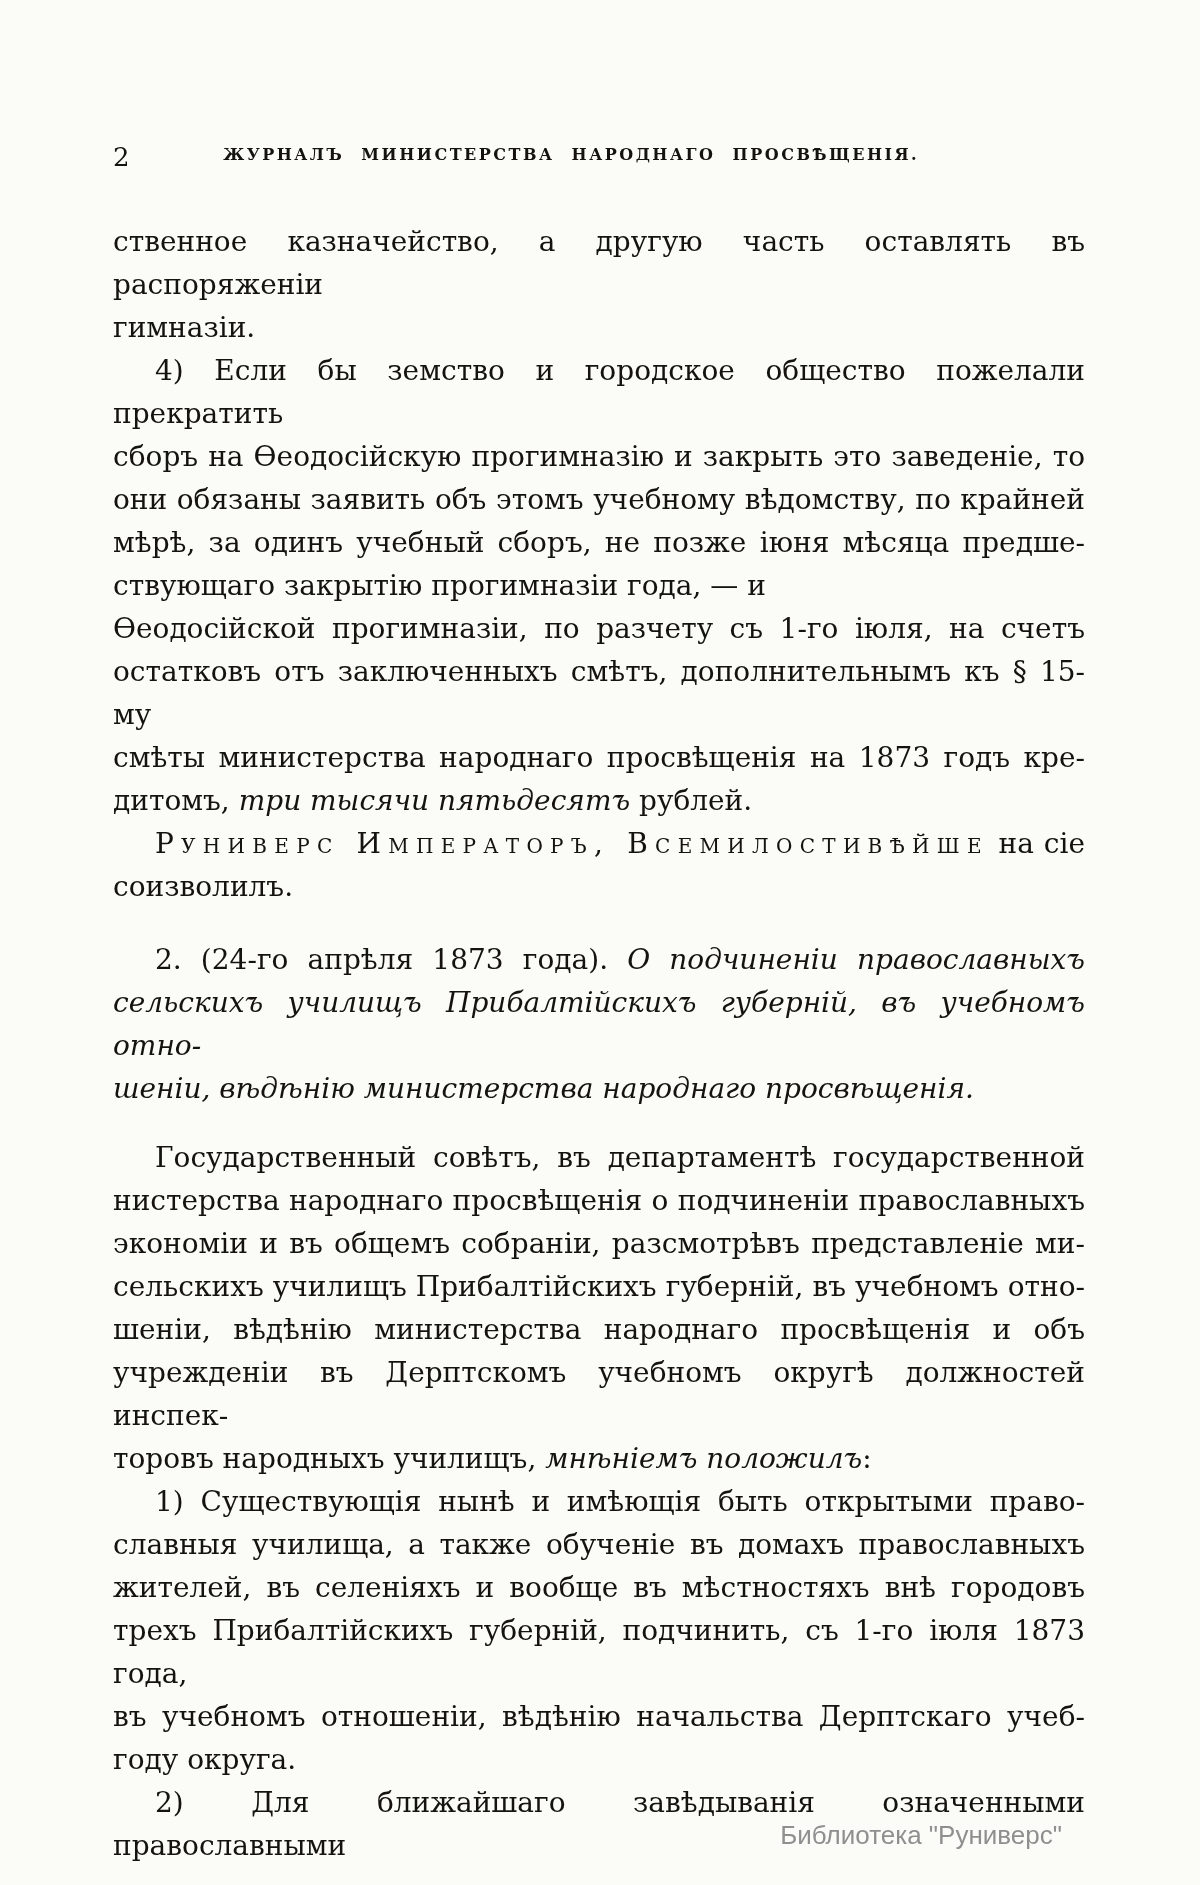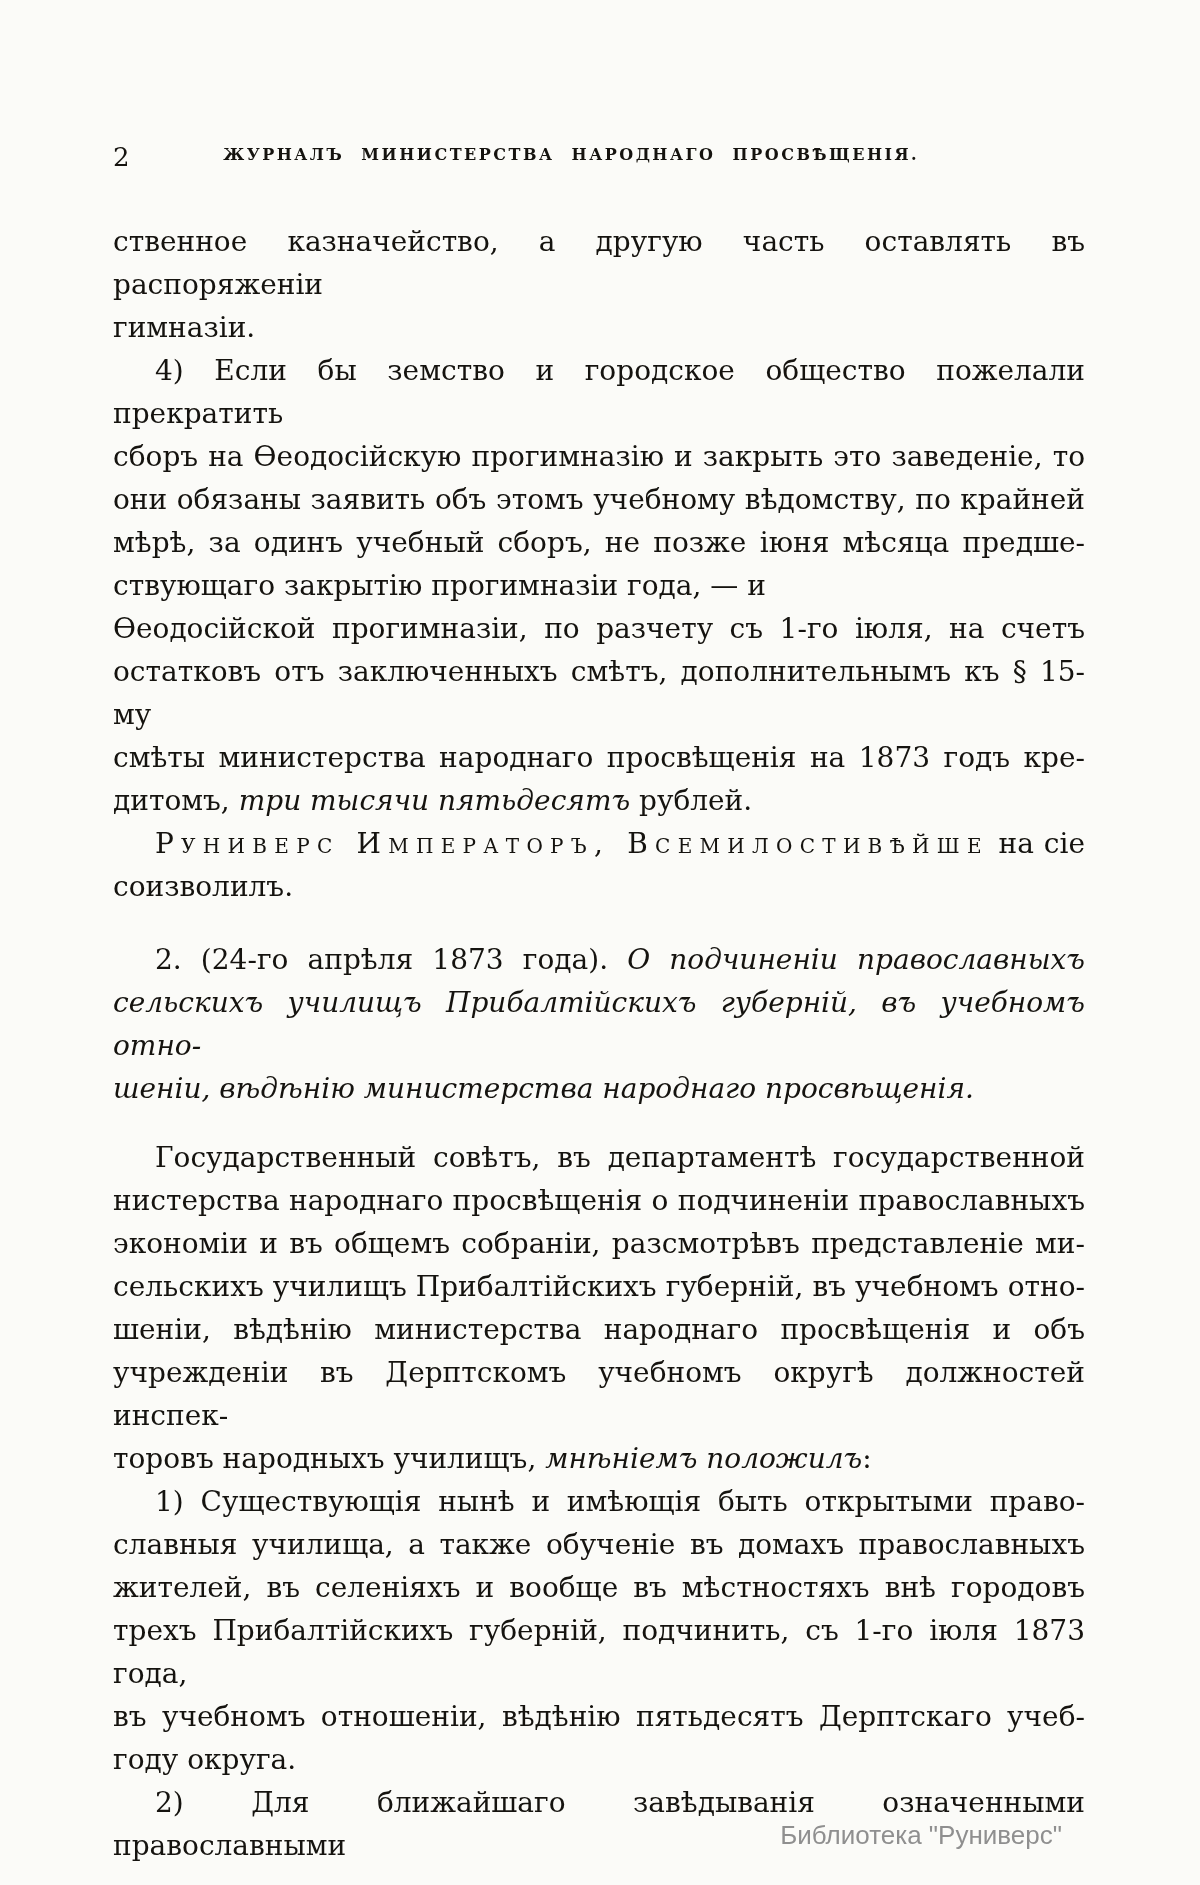--- a/index.html
+++ b/index.html
@@ -116,21 +116,21 @@
           <div class="line just"><span class="seg-n">сельскихъ училищъ Прибалтійскихъ губерній, въ учебномъ отно-</span></div>
           <div class="line just"><span class="seg-n">шеніи, вѣдѣнію министерства народнаго просвѣщенія и объ</span></div>
           <div class="line just"><span class="seg-n">учрежденіи въ Дерптскомъ учебномъ округѣ должностей инспек-</span></div>
           <div class="line"><span class="seg-n">торовъ народныхъ училищъ, </span><span class="seg-i">мнѣніемъ положилъ</span><span class="seg-n">:</span></div>
         </div>
         <div class="paragraph">
           <div class="line just indent"><span class="seg-n">1) Существующія нынѣ и имѣющія быть открытыми право-</span></div>
           <div class="line just"><span class="seg-n">славныя училища, а также обученіе въ домахъ православныхъ</span></div>
           <div class="line just"><span class="seg-n">жителей, въ селеніяхъ и вообще въ мѣстностяхъ внѣ городовъ</span></div>
           <div class="line just"><span class="seg-n">трехъ Прибалтійскихъ губерній, подчинить, съ 1-го іюля 1873 года,</span></div>
-          <div class="line just"><span class="seg-n">въ учебномъ отношеніи, вѣдѣнію пятьдесятъ Дерптскаго учеб-</span></div>
+          <div class="line just"><span class="seg-n">въ учебномъ отношеніи, вѣдѣнію начальства Дерптскаго учеб-</span></div>
           <div class="line"><span class="seg-n">году округа.</span></div>
         </div>
         <div class="paragraph">
           <div class="line just indent"><span class="seg-n">2) Для ближайшаго завѣдыванія означенными православными</span></div>
         </div>
       </div>
   </div>
   <div class="watermark">Библиотека "Руниверс"</div>
 </div>
 

